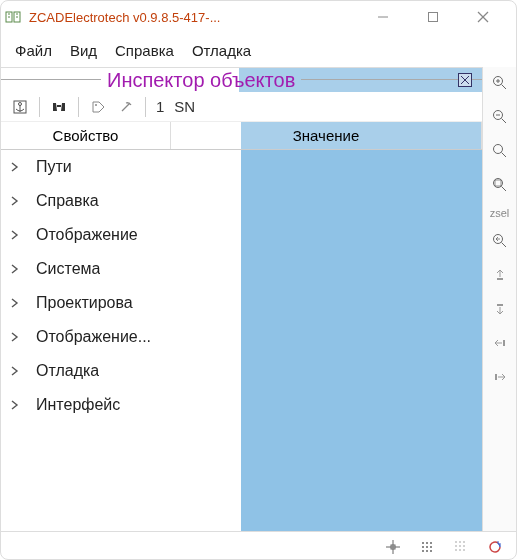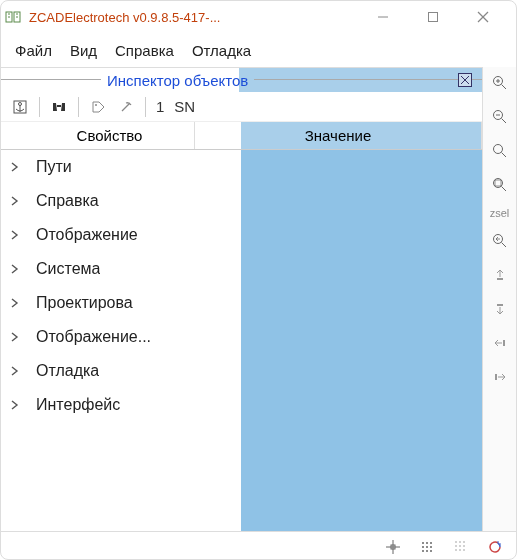--- a/index.html
+++ b/index.html
@@ -13,21 +13,21 @@
 .titlebar svg { display: block; }
 
 .menubar { height: 34px; display: flex; align-items: center; gap: 18px; padding: 0 14px; font-size: 15px; color: #222; }
 .menubar span { cursor: default; }
 
 .workarea { display: flex; height: calc(560px - 32px - 34px - 30px); }
 
 .inspector { flex: 1; display: flex; flex-direction: column; border-top: 1px solid #ddd; position: relative; }
 .insp-header { height: 24px; display: flex; align-items: center; position: relative; }
 .insp-header .line { flex: 0 0 60px; border-bottom: 1px solid #aaa; height: 1px; margin-top: -2px; }
-.insp-header .caption { padding: 0 6px; font-size: 15px; color: #1d4ed8; }
+.insp-header .caption { padding: 0 6px; font-size: 20px; color: #a21caf; }
 .insp-header .closebox { width: 14px; height: 14px; border: 1px solid #336; background: #cde; margin-right: 6px; display: flex; align-items: center; justify-content: center; font-size: 10px; color: #336; position: absolute; right: 4px; }
 
 .insp-toolbar { height: 30px; display: flex; align-items: center; gap: 6px; padding: 0 8px; font-size: 14px; color: #444; border-bottom: 1px solid #eee; }
 .insp-toolbar .tb-item { width: 22px; height: 22px; display: flex; align-items: center; justify-content: center; }
 .insp-toolbar .sep { width: 1px; height: 20px; background: #ccc; margin: 0 2px; }
 .insp-toolbar .sn { font-size: 15px; color: #333; padding: 0 2px; }
 
 .grid { flex: 1; display: flex; flex-direction: column; position: relative; overflow: hidden; }
 .grid-head { display: flex; height: 28px; border-bottom: 1px solid #ccc; font-size: 15px; }
 .grid-head .col { display: flex; align-items: center; justify-content: center; border-right: 1px solid #ddd; }
@@ -139,21 +139,21 @@
           </svg>
         </div>
       <div class="sep"></div>
       <div class="sn">1</div>
       <div class="sn">SN</div>
     </div>
 
     <div class="grid">
       <div class="head-blue"></div>
       <div class="grid-head" style="position:relative;z-index:4;">
-        <div class="col col-prop" style="background:#fff;margin-left:24px;">Свойство</div>
+        <div class="col col-prop" style="background:#fff;">Свойство</div>
         <div class="col col-val">Значение</div>
       </div>
       <div class="grid-body">
         <div class="blue-overlay"></div>
         <div class="tree">
           <div class="tree-row">
               <span class="chev">
                 <svg width="8" height="10">
                   <path d="M1 1 L6 5 L1 9" fill="none" stroke="#555" stroke-width="1.4"></path>
                 </svg>

